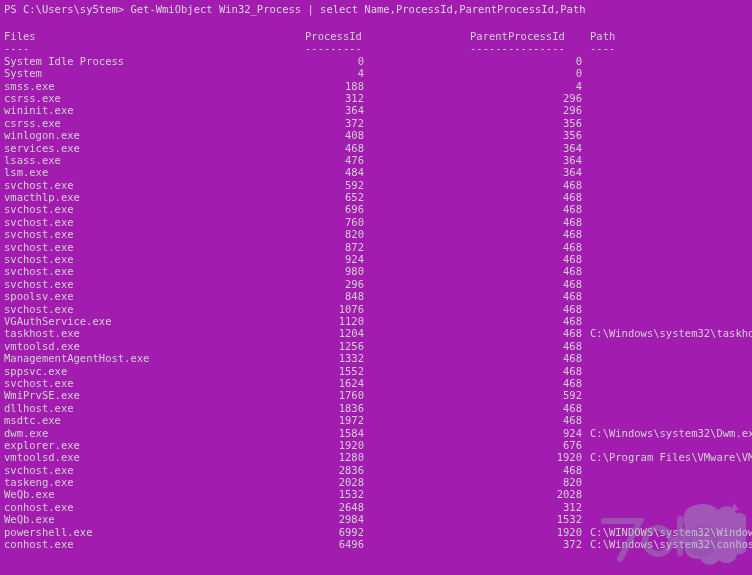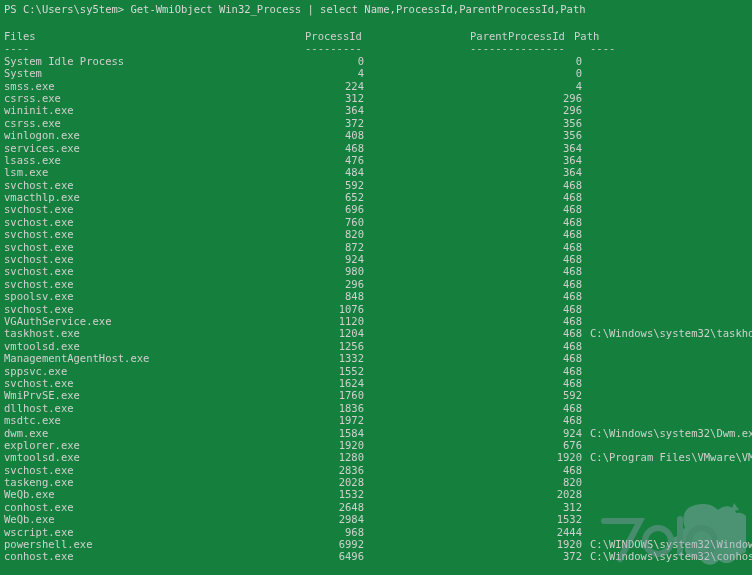--- a/index.html
+++ b/index.html
@@ -5,21 +5,21 @@
 <style>
   html, body {
     margin: 0;
     padding: 0;
     background: #012456;
   }
   #console {
     position: relative;
     width: 752px;
     height: 575px;
-    background: #15803d;
+    background: #a21caf;
     overflow: hidden;
     font-family: "DejaVu Sans Mono", "Liberation Mono", monospace;
     font-size: 10.5px;
     line-height: 12.4px;
     color: #cccccc;
     box-sizing: border-box;
   }
 
   
   .prompt-line {
@@ -75,21 +75,21 @@
     color: #d0d0d0;
   }
 
   
   .row.header .col-pid,
   .row.header .col-ppid {
     text-align: center;
   }
   .row.header .col-pid { left: 305px; width: auto; }
   .row.header .col-ppid { left: 470px; width: auto; }
-  .row.header .col-path { left: 574px; }
+  .row.header .col-path { left: 590px; }
 
   .row.rule .col-pid { left: 305px; width: auto; text-align: left; }
   .row.rule .col-ppid { left: 470px; width: auto; text-align: left; }
   .row.rule .col-path { left: 590px; }
 
   
   .watermark {
     position: absolute;
     right: 6px;
     bottom: 6px;
@@ -119,21 +119,21 @@
     <div class="row rule">
       <span class="col-name">----</span>
       <span class="col-pid">---------</span>
       <span class="col-ppid">---------------</span>
       <span class="col-path">----</span>
     </div>
 
     <div id="rows-container">
         <div class="row"><span class="col-name">System Idle Process</span><span class="col-pid">0</span><span class="col-ppid">0</span><span class="col-path"></span></div>
         <div class="row"><span class="col-name">System</span><span class="col-pid">4</span><span class="col-ppid">0</span><span class="col-path"></span></div>
-        <div class="row"><span class="col-name">smss.exe</span><span class="col-pid">224</span><span class="col-ppid">4</span><span class="col-path"></span></div>
+        <div class="row"><span class="col-name">smss.exe</span><span class="col-pid">188</span><span class="col-ppid">4</span><span class="col-path"></span></div>
         <div class="row"><span class="col-name">csrss.exe</span><span class="col-pid">312</span><span class="col-ppid">296</span><span class="col-path"></span></div>
         <div class="row"><span class="col-name">wininit.exe</span><span class="col-pid">364</span><span class="col-ppid">296</span><span class="col-path"></span></div>
         <div class="row"><span class="col-name">csrss.exe</span><span class="col-pid">372</span><span class="col-ppid">356</span><span class="col-path"></span></div>
         <div class="row"><span class="col-name">winlogon.exe</span><span class="col-pid">408</span><span class="col-ppid">356</span><span class="col-path"></span></div>
         <div class="row"><span class="col-name">services.exe</span><span class="col-pid">468</span><span class="col-ppid">364</span><span class="col-path"></span></div>
         <div class="row"><span class="col-name">lsass.exe</span><span class="col-pid">476</span><span class="col-ppid">364</span><span class="col-path"></span></div>
         <div class="row"><span class="col-name">lsm.exe</span><span class="col-pid">484</span><span class="col-ppid">364</span><span class="col-path"></span></div>
         <div class="row"><span class="col-name">svchost.exe</span><span class="col-pid">592</span><span class="col-ppid">468</span><span class="col-path"></span></div>
         <div class="row"><span class="col-name">vmacthlp.exe</span><span class="col-pid">652</span><span class="col-ppid">468</span><span class="col-path"></span></div>
         <div class="row"><span class="col-name">svchost.exe</span><span class="col-pid">696</span><span class="col-ppid">468</span><span class="col-path"></span></div>
@@ -155,21 +155,20 @@
         <div class="row"><span class="col-name">dllhost.exe</span><span class="col-pid">1836</span><span class="col-ppid">468</span><span class="col-path"></span></div>
         <div class="row"><span class="col-name">msdtc.exe</span><span class="col-pid">1972</span><span class="col-ppid">468</span><span class="col-path"></span></div>
         <div class="row"><span class="col-name">dwm.exe</span><span class="col-pid">1584</span><span class="col-ppid">924</span><span class="col-path">C:\Windows\system32\Dwm.exe</span></div>
         <div class="row"><span class="col-name">explorer.exe</span><span class="col-pid">1920</span><span class="col-ppid">676</span></div>
         <div class="row"><span class="col-name">vmtoolsd.exe</span><span class="col-pid">1280</span><span class="col-ppid">1920</span><span class="col-path">C:\Program Files\VMware\VM...</span></div>
         <div class="row"><span class="col-name">svchost.exe</span><span class="col-pid">2836</span><span class="col-ppid">468</span><span class="col-path"></span></div>
         <div class="row"><span class="col-name">taskeng.exe</span><span class="col-pid">2028</span><span class="col-ppid">820</span><span class="col-path"></span></div>
         <div class="row"><span class="col-name">WeQb.exe</span><span class="col-pid">1532</span><span class="col-ppid">2028</span><span class="col-path"></span></div>
         <div class="row"><span class="col-name">conhost.exe</span><span class="col-pid">2648</span><span class="col-ppid">312</span><span class="col-path"></span></div>
         <div class="row"><span class="col-name">WeQb.exe</span><span class="col-pid">2984</span><span class="col-ppid">1532</span><span class="col-path"></span></div>
-        <div class="row"><span class="col-name">wscript.exe</span><span class="col-pid">968</span><span class="col-ppid">2444</span><span class="col-path"></span></div>
         <div class="row"><span class="col-name">powershell.exe</span><span class="col-pid">6992</span><span class="col-ppid">1920</span><span class="col-path">C:\WINDOWS\system32\Window...</span></div>
         <div class="row"><span class="col-name">conhost.exe</span><span class="col-pid">6496</span><span class="col-ppid">372</span><span class="col-path">C:\Windows\system32\conhos...</span></div>
       </div>
   </div>
 
   <div class="watermark">
     <svg viewBox="0 0 150 68" xmlns="http://www.w3.org/2000/svg" aria-hidden="true">
       <g fill="#9fb0c4">
         <path d="M94 6 c10 -5 22 -4 28 3 c6 -6 16 -5 18 3 c8 -2 14 5 11 12 c7 3 7 13 0 16
                  c4 7 -2 15 -10 13 c-1 9 -12 12 -18 6 c-5 7 -16 6 -19 -2 c-9 3 -17 -4 -15 -13

